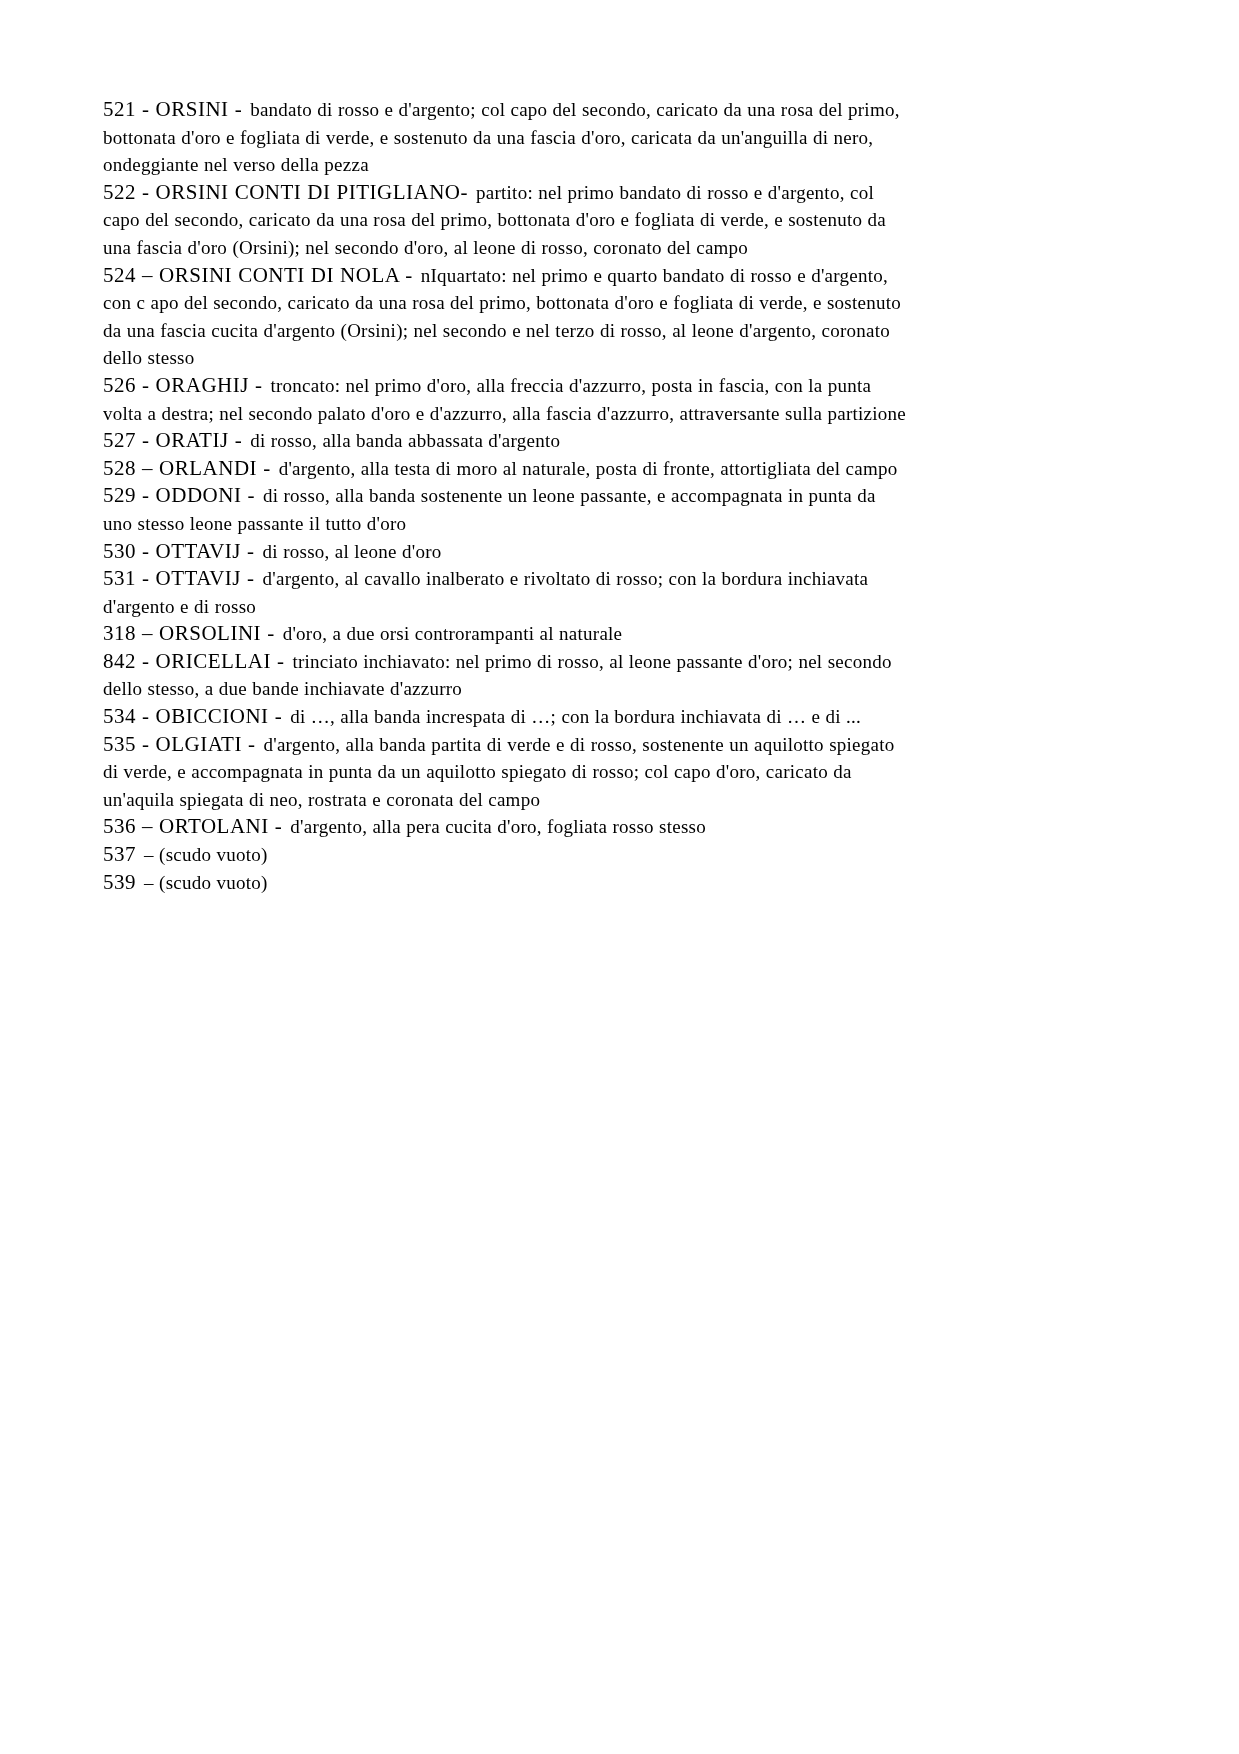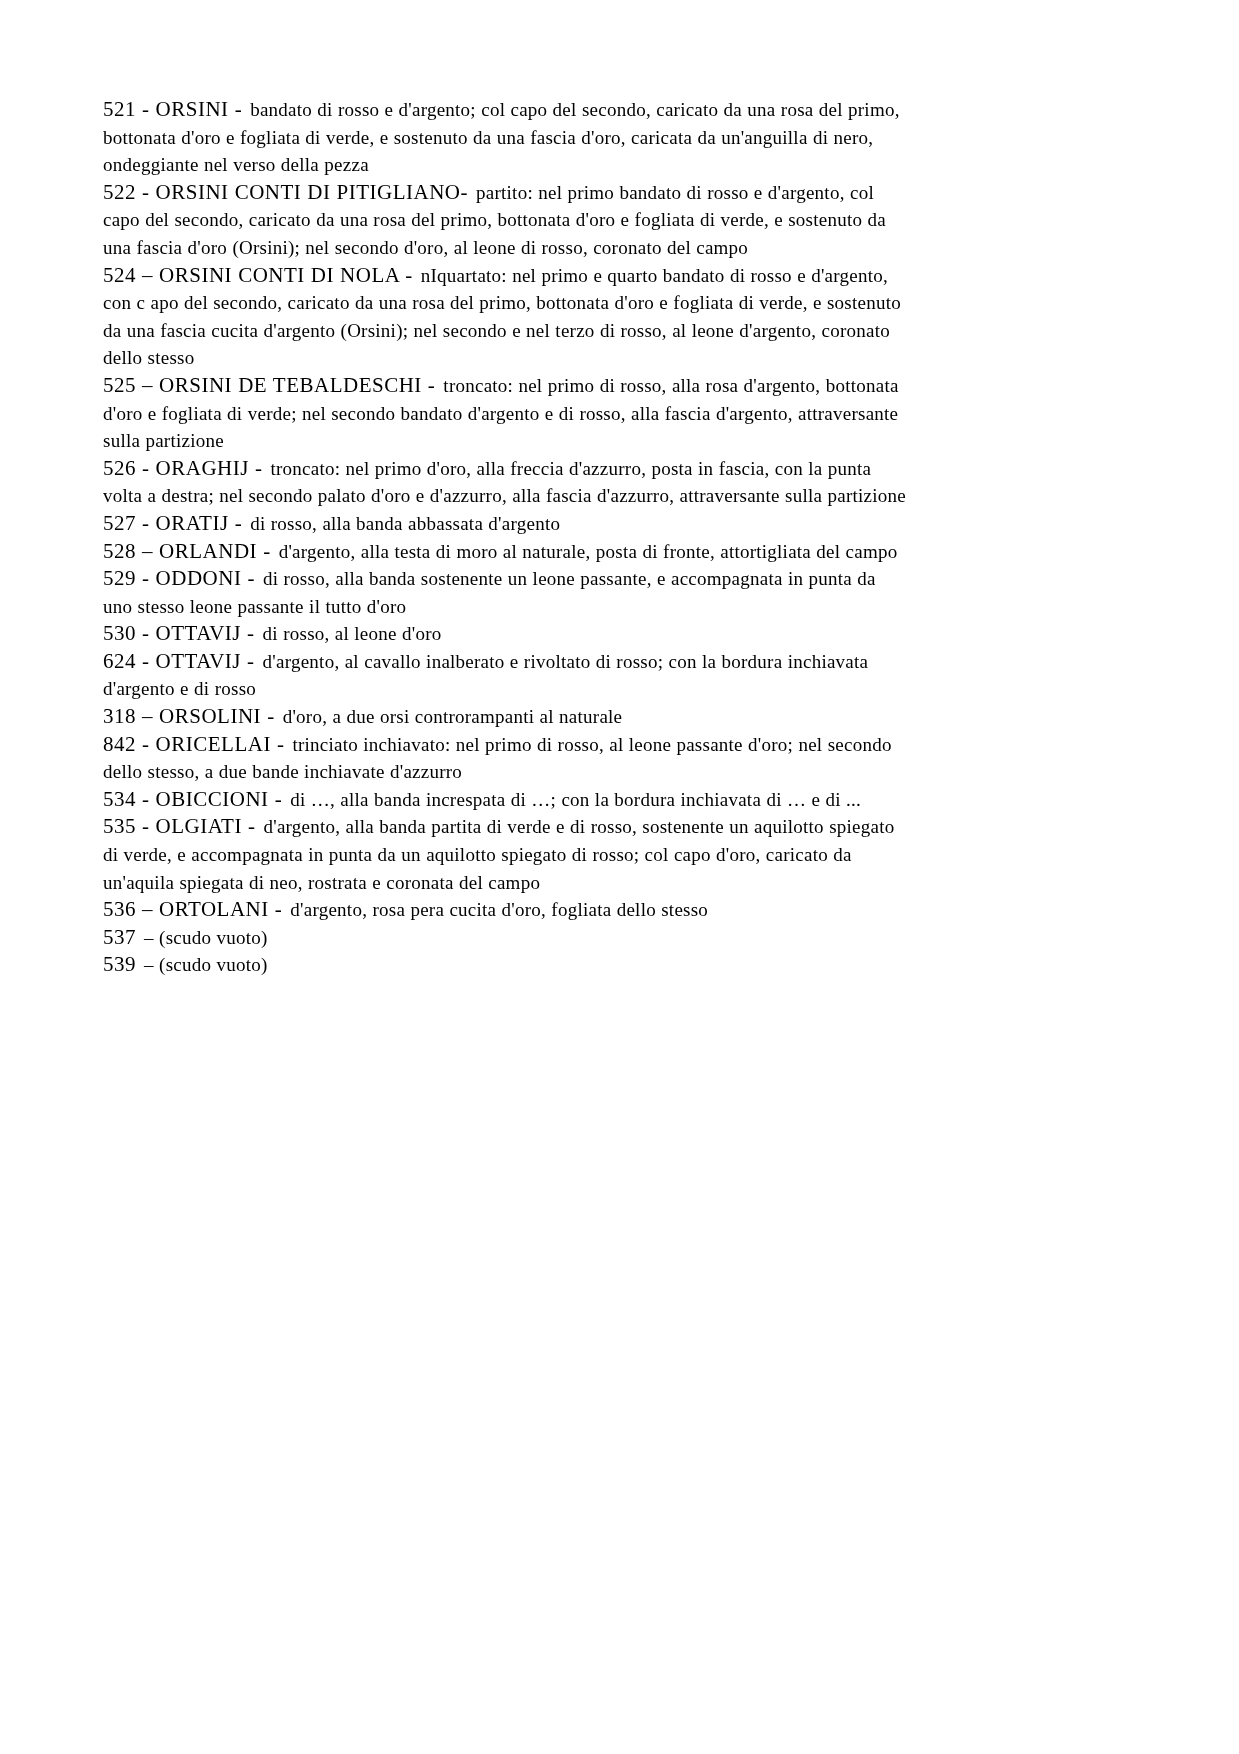--- a/index.html
+++ b/index.html
@@ -45,43 +45,42 @@
 
 <div class="page">
   <div class="entries" id="entries">
   <p class="entry"><span class="head">521 - ORSINI -</span><span class="desc">bandato di rosso e d'argento; col capo del secondo, caricato da una rosa del primo, bottonata d'oro e fogliata di verde, e sostenuto da una fascia d'oro, caricata da un'anguilla di nero, ondeggiante nel verso della pezza</span></p>
 
   <p class="entry"><span class="head">522 - ORSINI CONTI DI PITIGLIANO-</span><span class="desc">partito: nel primo bandato di rosso e d'argento, col capo del secondo, caricato da una rosa del primo, bottonata d'oro e fogliata di verde, e sostenuto da una fascia d'oro (Orsini); nel secondo d'oro, al leone di rosso, coronato del campo</span></p>
 
 
   <p class="entry"><span class="head">524 – ORSINI CONTI DI NOLA -</span><span class="desc">nIquartato: nel primo e quarto bandato di rosso e d'argento, con c apo del secondo, caricato da una rosa del primo, bottonata d'oro e fogliata di verde, e sostenuto da una fascia cucita d'argento (Orsini); nel secondo e nel terzo di rosso, al leone d'argento, coronato dello stesso</span></p>
 
-  <p class="entry"><span class="head">525 – ORSINI DE TEBALDESCHI -</span><span class="desc">troncato: nel primo di rosso, alla rosa d'argento, bottonata d'oro e fogliata di verde; nel secondo bandato d'argento e di rosso, alla fascia d'argento, attraversante sulla partizione</span></p>
 
   <p class="entry"><span class="head">526 - ORAGHIJ -</span><span class="desc">troncato: nel primo d'oro, alla freccia d'azzurro, posta in fascia, con la punta volta a destra; nel secondo palato d'oro e d'azzurro, alla fascia d'azzurro, attraversante sulla partizione</span></p>
 
   <p class="entry"><span class="head">527 - ORATIJ -</span><span class="desc">di rosso, alla banda abbassata d'argento</span></p>
 
   <p class="entry"><span class="head">528 – ORLANDI -</span><span class="desc">d'argento, alla testa di moro al naturale, posta di fronte, attortigliata del campo</span></p>
 
   <p class="entry"><span class="head">529 - ODDONI -</span><span class="desc">di rosso, alla banda sostenente un leone passante, e accompagnata in punta da uno stesso leone passante il tutto d'oro</span></p>
 
   <p class="entry"><span class="head">530 - OTTAVIJ -</span><span class="desc">di rosso, al leone d'oro</span></p>
 
-  <p class="entry"><span class="head">624 - OTTAVIJ -</span><span class="desc">d'argento, al cavallo inalberato e rivoltato di rosso; con la bordura inchiavata d'argento e di rosso</span></p>
+  <p class="entry"><span class="head">531 - OTTAVIJ -</span><span class="desc">d'argento, al cavallo inalberato e rivoltato di rosso; con la bordura inchiavata d'argento e di rosso</span></p>
 
   <p class="entry"><span class="head">318 – ORSOLINI -</span><span class="desc">d'oro, a due orsi controrampanti al naturale</span></p>
 
   <p class="entry"><span class="head">842 - ORICELLAI -</span><span class="desc">trinciato inchiavato: nel primo di rosso, al leone passante d'oro; nel secondo dello stesso, a due bande inchiavate d'azzurro</span></p>
 
   <p class="entry"><span class="head">534 - OBICCIONI -</span><span class="desc">di …, alla banda increspata di …; con la bordura inchiavata di … e di ...</span></p>
 
   <p class="entry"><span class="head">535 - OLGIATI -</span><span class="desc">d'argento, alla banda partita di verde e di rosso, sostenente un aquilotto spiegato di verde, e accompagnata in punta da un aquilotto spiegato di rosso; col capo d'oro, caricato da un'aquila spiegata di neo, rostrata e coronata del campo</span></p>
 
-  <p class="entry"><span class="head">536 – ORTOLANI -</span><span class="desc">d'argento, rosa pera cucita d'oro, fogliata dello stesso</span></p>
+  <p class="entry"><span class="head">536 – ORTOLANI -</span><span class="desc">d'argento, alla pera cucita d'oro, fogliata rosso stesso</span></p>
 
   <p class="entry"><span class="head">537</span><span class="desc">– (scudo vuoto)</span></p>
 
 
   <p class="entry"><span class="head">539</span><span class="desc">– (scudo vuoto)</span></p>
 
 </div>
 </div>
 
 </body></html>

